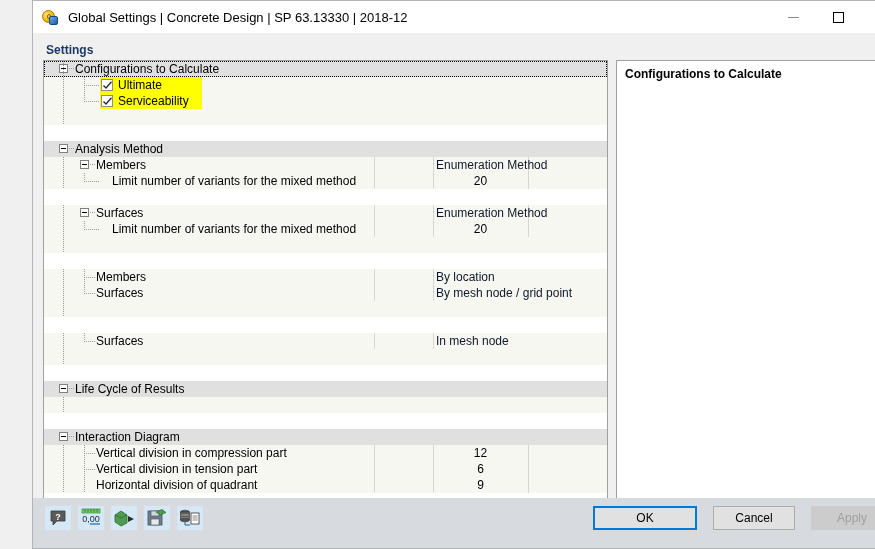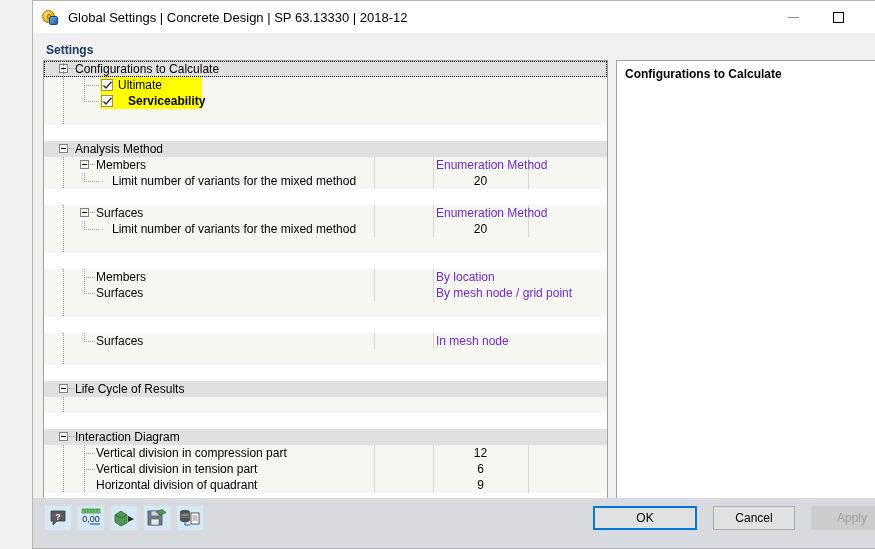--- a/index.html
+++ b/index.html
@@ -95,21 +95,21 @@
   }
   .spacer{height:16px;background:#ffffff;}
 
   
   .colsep{position:absolute;top:0;bottom:0;width:1px;background:#d7d7cf;}
   .c1{left:330px;}
   .c2{left:389px;}
   .c3{left:484px;}
 
   .rlabel{position:absolute;top:0;font-size:12px;color:#000;white-space:nowrap;}
-  .rval-left{position:absolute;left:392px;top:0;font-size:12px;color:#6d28d9;white-space:nowrap;}
+  .rval-left{position:absolute;left:392px;top:0;font-size:12px;color:#0f172a;white-space:nowrap;}
   .rval-num{
     position:absolute;left:389px;width:95px;top:0;
     text-align:center;font-size:12px;color:#000;
   }
 
   
   .exp{
     position:absolute;width:9px;height:9px;top:3px;
     border:1px solid #808080;background:#ffffff;box-sizing:border-box;
   }
@@ -228,21 +228,21 @@
         <div class="row">
           <span class="vline" style="left:19px;top:0;height:16px;"></span>
           <span class="vline" style="left:40px;top:0;height:8px;"></span>
           <span class="hline" style="left:40px;top:8px;width:16px;"></span>
           <span class="hl" style="left:56px;width:102px;"></span>
           <span class="cb" style="left:57px;">
             <svg width="9" height="9" viewBox="0 0 9 9">
                 <polyline points="0.5,4.5 3,7 8.5,0.8" fill="none" stroke="#2b2b2b" stroke-width="1.4"></polyline>
               </svg>
           </span>
-          <span class="rlabel" style="left:84px;font-weight:bold;">Serviceability</span>
+          <span class="rlabel" style="left:74px;">Serviceability</span>
         </div>
         <div class="row">
           <span class="vline" style="left:19px;top:0;height:16px;"></span>
         </div>
         <div class="spacer"></div>
 
         <div class="grp">
           <span class="exp l0"></span>
           <span class="lbl">Analysis Method</span>
           <span class="hline" style="left:25px;top:7px;width:5px;"></span>

